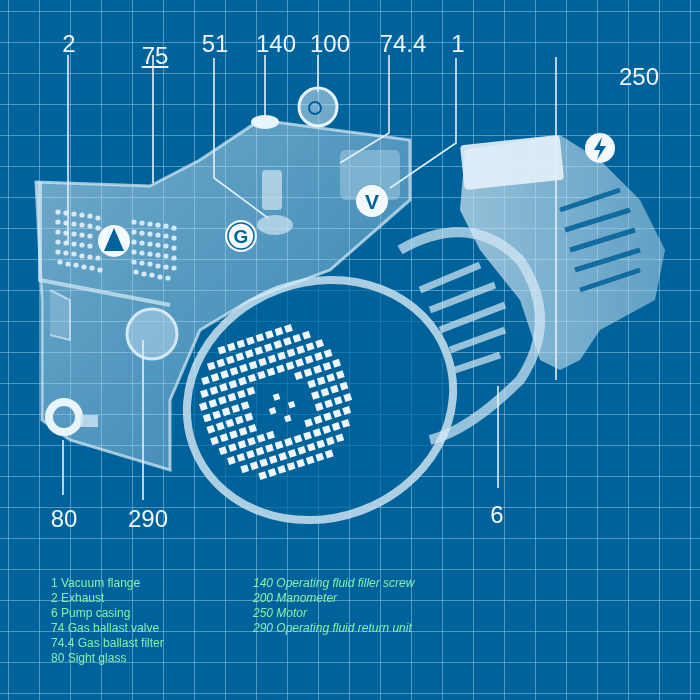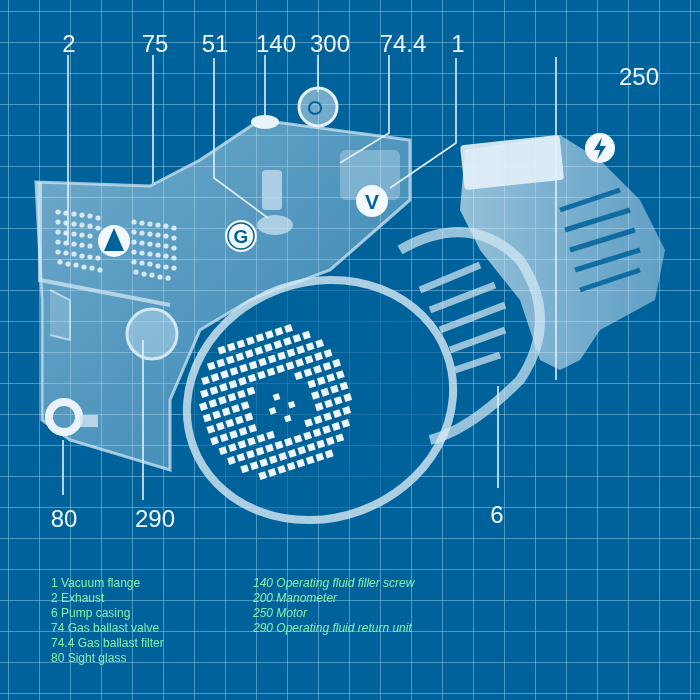--- a/index.html
+++ b/index.html
@@ -334,29 +334,29 @@
     <circle cx="372" cy="201" r="16" fill="#f2f8fc"></circle>
     <text x="372" y="209" text-anchor="middle" font-family="Liberation Sans, sans-serif" font-weight="bold" font-size="21" fill="#00629a">V</text>
   </g>
   <g>
     <circle cx="600" cy="148" r="15" fill="#f2f8fc"></circle>
     <path d="M602 137 L594 150 L600 150 L597 160 L606 146 L600 146 Z" fill="#00629a"></path>
   </g>
 </svg>
 
 <div class="callout" style="left:69px; top:32px;">2</div>
-<div class="callout" style="left:155px; top:32px;">75</div>
+<div class="callout" style="left:155px; top:44px;text-decoration:underline;">75</div>
 <div class="callout" style="left:215px; top:32px;">51</div>
 <div class="callout" style="left:276px; top:32px;">140</div>
-<div class="callout" style="left:330px; top:32px;">300</div>
+<div class="callout" style="left:330px; top:32px;">100</div>
 <div class="callout" style="left:403px; top:32px;">74.4</div>
 <div class="callout" style="left:458px; top:32px;">1</div>
 <div class="callout" style="left:639px; top:32px;margin-top:33px;">250</div>
 <div class="callout" style="left:64px; top:507px;">80</div>
-<div class="callout" style="left:148px; top:507px;margin-left:7px;">290</div>
+<div class="callout" style="left:148px; top:507px;">290</div>
 <div class="callout" style="left:497px; top:503px;">6</div>
 
 <div class="legend" style="left:51px;">
   <div>1 Vacuum flange</div>
   <div>2 Exhaust</div>
   <div>6 Pump casing</div>
   <div>74 Gas ballast valve</div>
   <div>74.4 Gas ballast filter</div>
   <div>80 Sight glass</div>
 </div>

